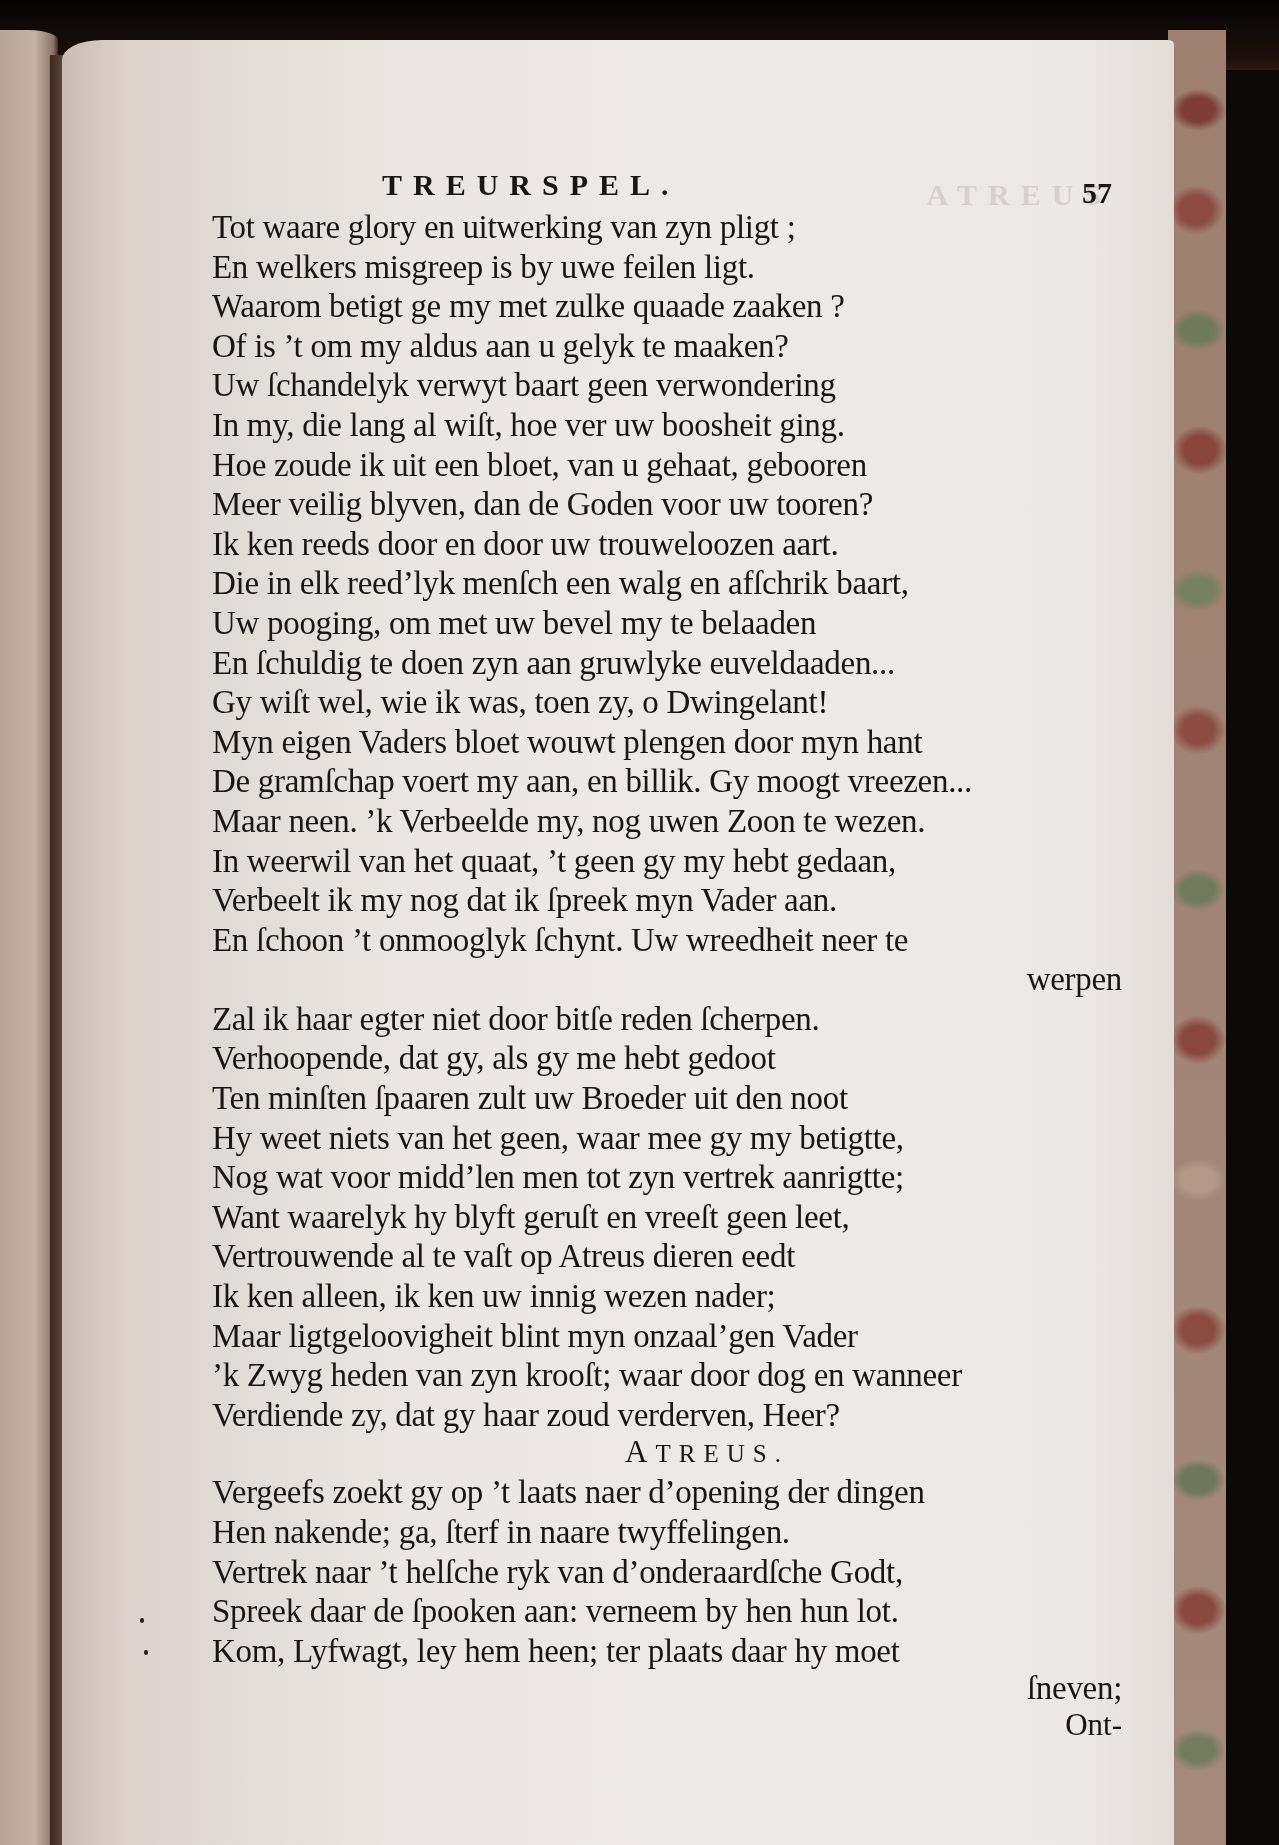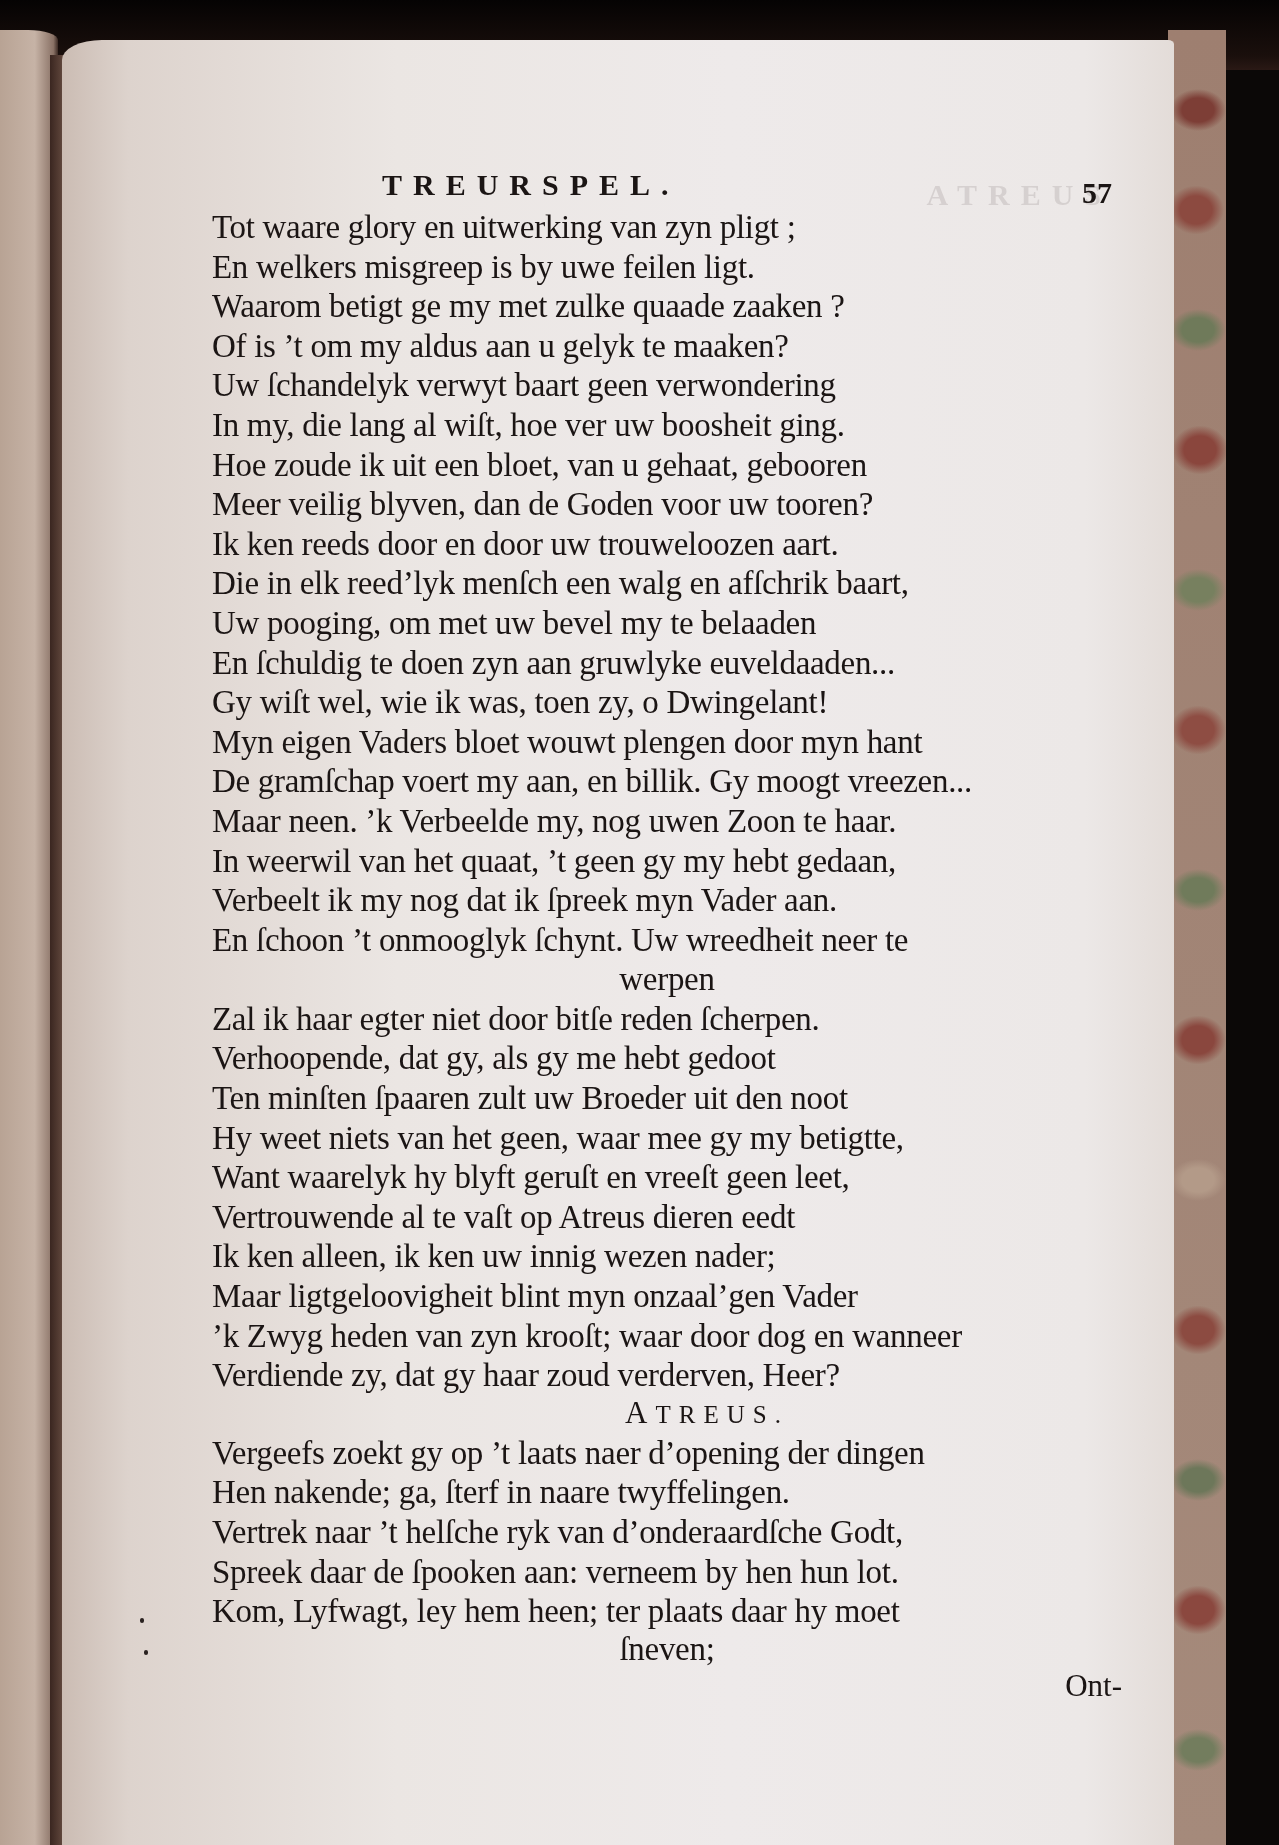--- a/index.html
+++ b/index.html
@@ -65,21 +65,21 @@
     .show-through {
       position: absolute; left: 100px; top: 10px; width: 800px;
       font-size: 30px; letter-spacing: 11px; color: rgba(60,50,50,0.13);
       text-align: right; font-weight: bold;
     }
     .verse { margin: 0; padding: 0; }
     .line {
       font-size: 33px; line-height: 39.6px; height: 39.6px;
       white-space: nowrap; letter-spacing: -0.3px;
     }
-    .line.runover { text-align: center; padding-right: 10px; }
+    .line.runover { text-align: right; padding-right: 10px; }
     .speaker {
       text-align: center; font-size: 25px; letter-spacing: 8px;
       line-height: 34px; height: 38px; padding-left: 70px;
     }
     .speaker .cap { font-size: 31px; }
     .catchword {
       text-align: right; font-size: 31px; line-height: 40px;
       padding-right: 10px;
     }
     .speck { position: absolute; width: 4px; height: 5px; background: #2a2220; border-radius: 2px; }
@@ -112,29 +112,30 @@
       <div class="line">In my, die lang al wiſt, hoe ver uw boosheit ging.</div>
       <div class="line">Hoe zoude ik uit een bloet, van u gehaat, gebooren</div>
       <div class="line">Meer veilig blyven, dan de Goden voor uw tooren?</div>
       <div class="line">Ik ken reeds door en door uw trouweloozen aart.</div>
       <div class="line">Die in elk reed’lyk menſch een walg en afſchrik baart,</div>
       <div class="line">Uw pooging, om met uw bevel my te belaaden</div>
       <div class="line">En ſchuldig te doen zyn aan gruwlyke euveldaaden...</div>
       <div class="line">Gy wiſt wel, wie ik was, toen zy, o Dwingelant!</div>
       <div class="line">Myn eigen Vaders bloet wouwt plengen door myn hant</div>
       <div class="line">De gramſchap voert my aan, en billik. Gy moogt vreezen...</div>
-      <div class="line">Maar neen. ’k Verbeelde my, nog uwen Zoon te haar.</div>
+      <div class="line">Maar neen. ’k Verbeelde my, nog uwen Zoon te wezen.</div>
       <div class="line">In weerwil van het quaat, ’t geen gy my hebt gedaan,</div>
       <div class="line">Verbeelt ik my nog dat ik ſpreek myn Vader aan.</div>
       <div class="line">En ſchoon ’t onmooglyk ſchynt. Uw wreedheit neer te</div>
       <div class="line runover">werpen</div>
       <div class="line">Zal ik haar egter niet door bitſe reden ſcherpen.</div>
       <div class="line">Verhoopende, dat gy, als gy me hebt gedoot</div>
       <div class="line">Ten minſten ſpaaren zult uw Broeder uit den noot</div>
       <div class="line">Hy weet niets van het geen, waar mee gy my betigtte,</div>
+      <div class="line">Nog wat voor midd’len men tot zyn vertrek aanrigtte;</div>
       <div class="line">Want waarelyk hy blyft geruſt en vreeſt geen leet,</div>
       <div class="line">Vertrouwende al te vaſt op Atreus dieren eedt</div>
       <div class="line">Ik ken alleen, ik ken uw innig wezen nader;</div>
       <div class="line">Maar ligtgeloovigheit blint myn onzaal’gen Vader</div>
       <div class="line">’k Zwyg heden van zyn krooſt; waar door dog en wanneer</div>
       <div class="line">Verdiende zy, dat gy haar zoud verderven, Heer?</div>
     </div>
 
     <div class="speaker">
       <span class="cap">A</span><span>TREUS.</span>

